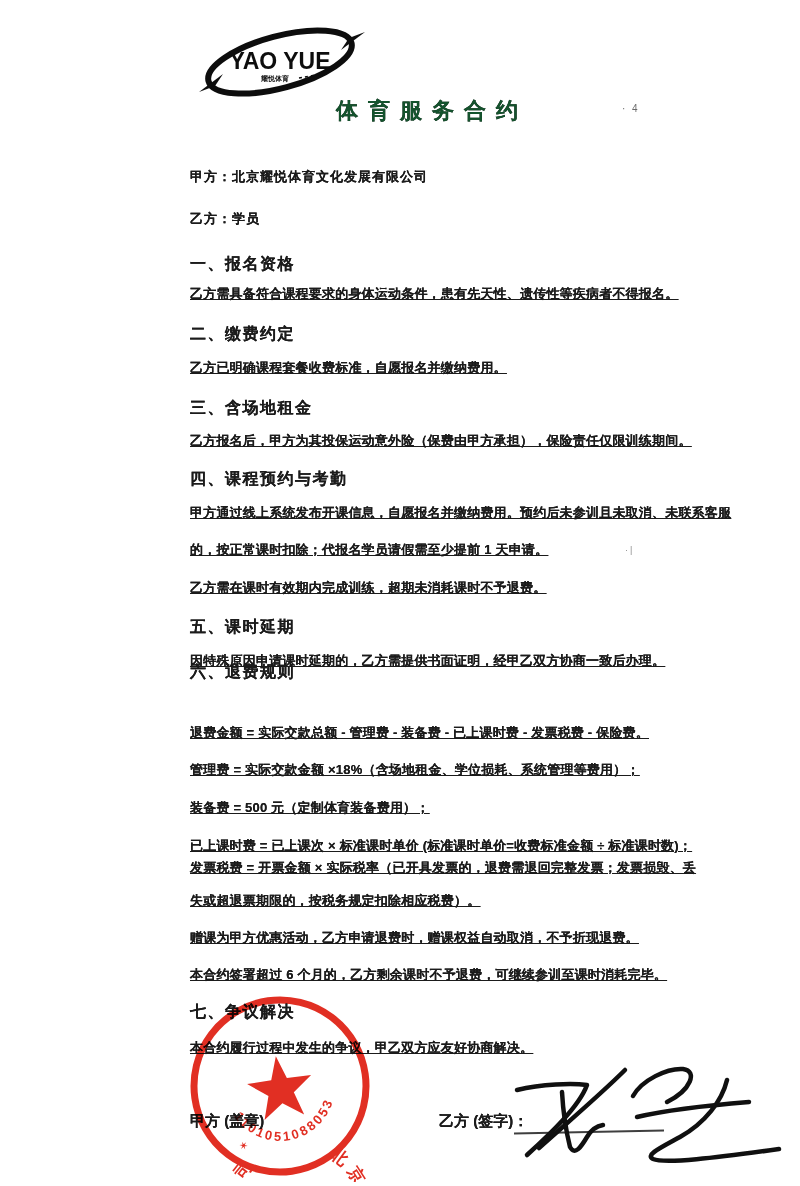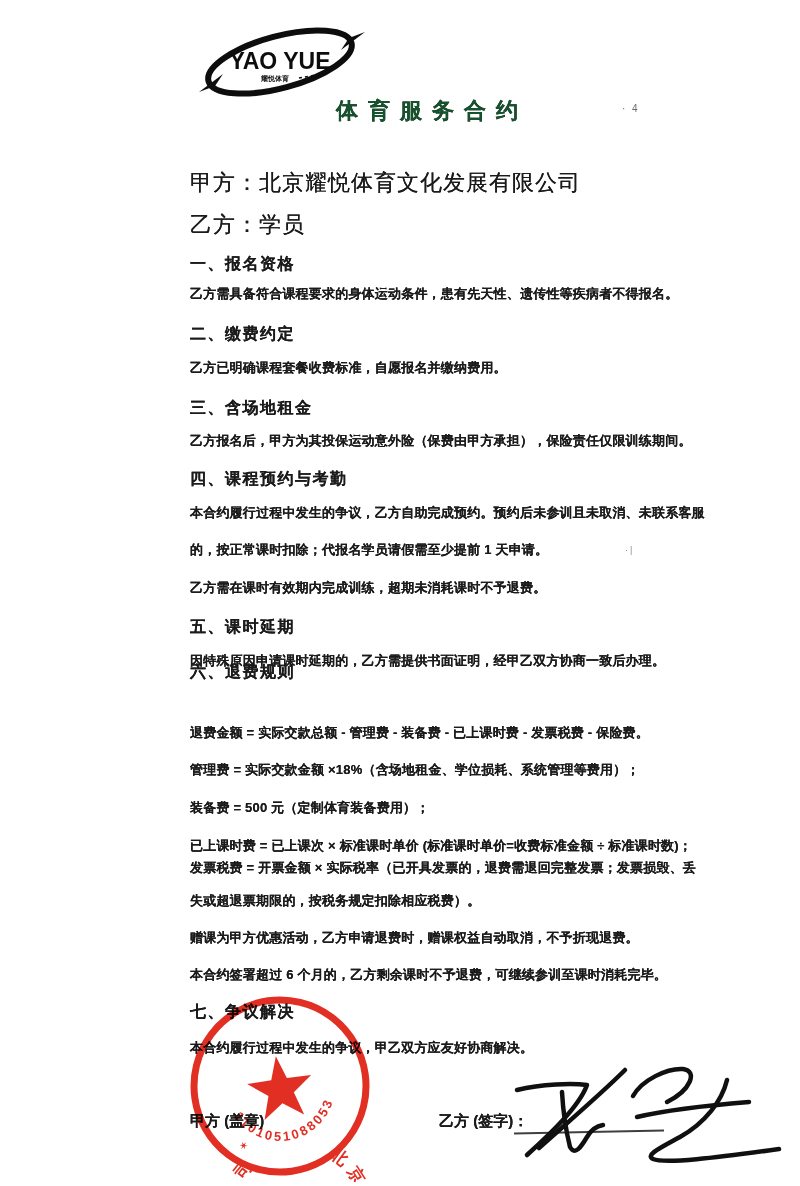--- a/index.html
+++ b/index.html
@@ -1,21 +1,21 @@
 <!DOCTYPE html>
 <html><head>
 <meta charset="utf-8">
 <style>
   html,body{margin:0;padding:0;}
   body{background:#ffffff;font-family:"Liberation Sans","DejaVu Sans",sans-serif;}
   .page{position:relative;width:800px;height:1186px;background:#ffffff;overflow:hidden;color:#1b1b1b;margin-left:27px;}
   .line{position:absolute;left:163px;white-space:nowrap;color:#1b1b1b;}
-  .party{font-size:22px;font-weight:400;letter-spacing:1px;text-shadow:0 0 .4px #1b1b1b;}
+  .party{font-size:13px;font-weight:700;letter-spacing:1px;text-shadow:0 0 .4px #1b1b1b;}
   .heading{font-size:16px;font-weight:700;letter-spacing:1.5px;text-shadow:0 0 .4px #1b1b1b;}
-  .body-text{font-size:13px;font-weight:600;letter-spacing:.2px;text-shadow:0 0 .3px #222;}
+  .body-text{font-size:13px;font-weight:600;letter-spacing:.2px;text-shadow:0 0 .3px #222;text-decoration:underline;}
   .doc-title{position:absolute;top:96px;left:0;width:800px;text-align:center;font-size:22px;
              font-weight:800;letter-spacing:10px;padding-left:10px;box-sizing:border-box;
              color:#14532d;text-shadow:0 0 .5px #111;}
   .artifact{position:absolute;font-size:10px;color:#2a2a2a;opacity:.7;letter-spacing:2px;}
   .sig-label{position:absolute;font-size:15px;font-weight:700;text-shadow:0 0 .4px #1b1b1b;}
   .sig-line{position:absolute;left:487px;top:1131px;width:150px;height:2px;background:#3f3f3f;
             transform:rotate(-1.2deg);}
   .stamp-svg{position:absolute;left:157px;top:990px;mix-blend-mode:multiply;opacity:.93;}
   .logo-svg{position:absolute;left:168px;top:24px;}
   .sig-svg{position:absolute;left:460px;top:1055px;}
@@ -46,21 +46,21 @@
   <div class="line heading" style="top:254px">一、报名资格</div>
   <div class="line body-text" style="top:285px">乙方需具备符合课程要求的身体运动条件，患有先天性、遗传性等疾病者不得报名。</div>
 
   <div class="line heading" style="top:324px">二、缴费约定</div>
   <div class="line body-text" style="top:359px">乙方已明确课程套餐收费标准，自愿报名并缴纳费用。</div>
 
   <div class="line heading" style="top:398px">三、含场地租金</div>
   <div class="line body-text" style="top:432px">乙方报名后，甲方为其投保运动意外险（保费由甲方承担），保险责任仅限训练期间。</div>
 
   <div class="line heading" style="top:469px">四、课程预约与考勤</div>
-  <div class="line body-text" style="top:504px">本合约履行过程中发生的争议，乙方自助完成预约。预约后未参训且未取消、未联系客服</div>
+  <div class="line body-text" style="top:504px">甲方通过线上系统发布开课信息，自愿报名并缴纳费用。预约后未参训且未取消、未联系客服</div>
   <div class="line body-text" style="top:541px">的，按正常课时扣除；代报名学员请假需至少提前 1 天申请。</div>
   <div class="artifact" style="left:598px;top:545px;font-size:9px;opacity:.55;">·|</div>
   <div class="line body-text" style="top:579px">乙方需在课时有效期内完成训练，超期未消耗课时不予退费。</div>
 
   <div class="line heading" style="top:617px">五、课时延期</div>
   <div class="line body-text" style="top:652px">因特殊原因申请课时延期的，乙方需提供书面证明，经甲乙双方协商一致后办理。</div>
 
   <div class="line heading" style="top:662px">六、退费规则</div>
   <div class="line body-text" style="top:724px">退费金额 = 实际交款总额 - 管理费 - 装备费 - 已上课时费 - 发票税费 - 保险费。</div>
   <div class="line body-text" style="top:761px">管理费 = 实际交款金额 ×18%（含场地租金、学位损耗、系统管理等费用）；</div>

